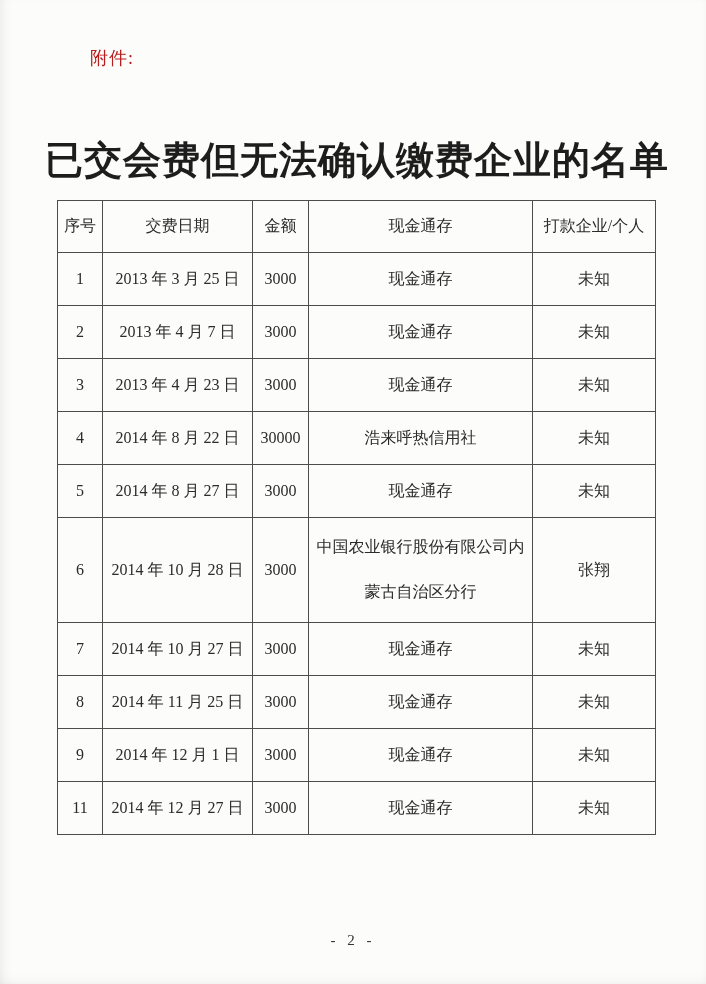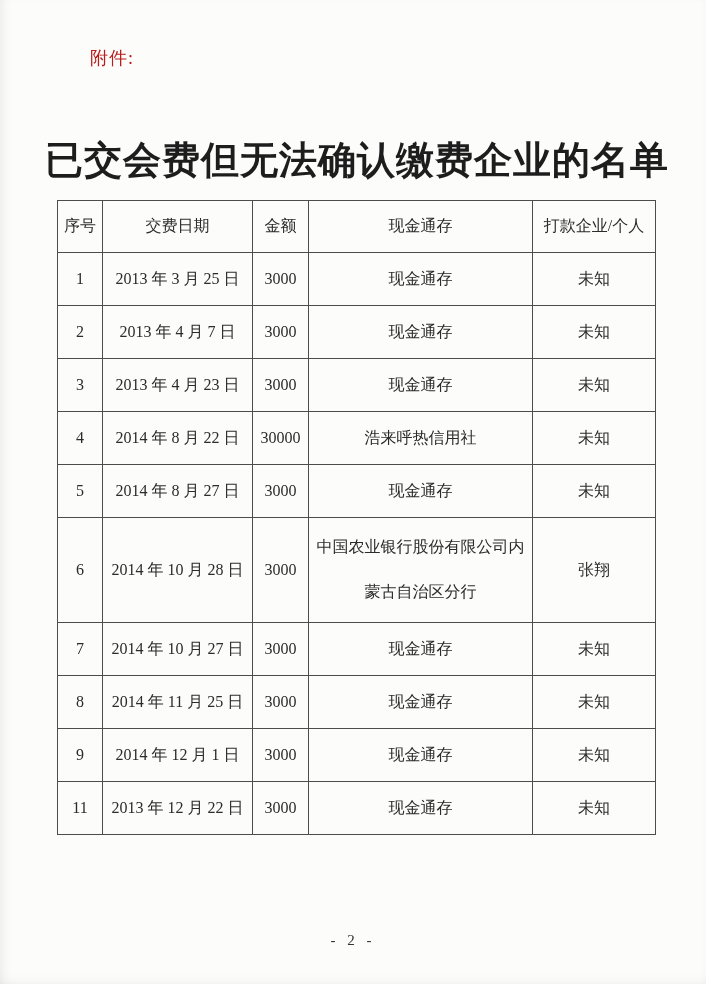--- a/index.html
+++ b/index.html
@@ -173,21 +173,21 @@
         </tr>
         <tr>
           <td class="cell-serial">9</td>
           <td class="cell-date">2014 年 12 月 1 日</td>
           <td class="cell-amount">3000</td>
           <td class="cell-source">现金通存</td>
           <td class="cell-payer">未知</td>
         </tr>
         <tr>
           <td class="cell-serial">11</td>
-          <td class="cell-date">2013 年 12 月 22 日</td>
+          <td class="cell-date">2014 年 12 月 27 日</td>
           <td class="cell-amount">3000</td>
           <td class="cell-source">现金通存</td>
           <td class="cell-payer">未知</td>
         </tr>
       </tbody>
   </table>
 
 
   <div class="pageno">- 2 -</div>
 

